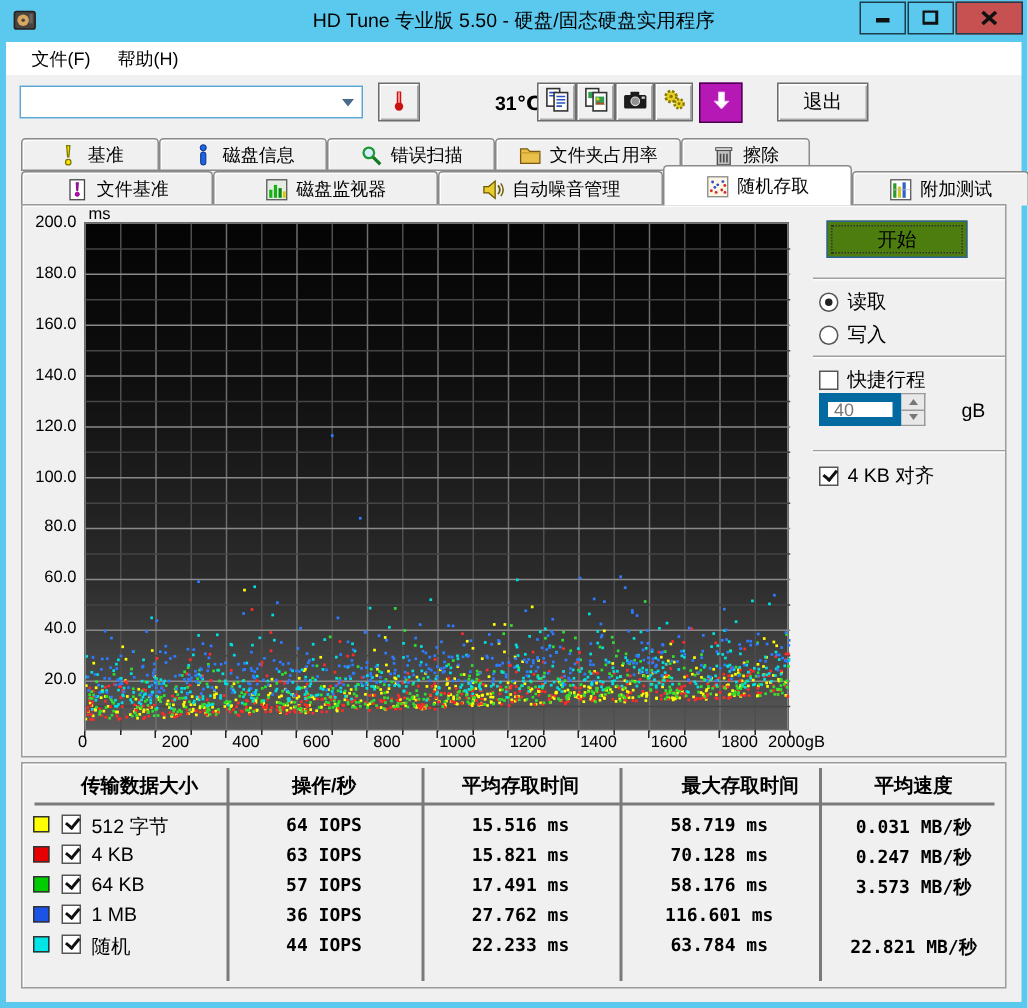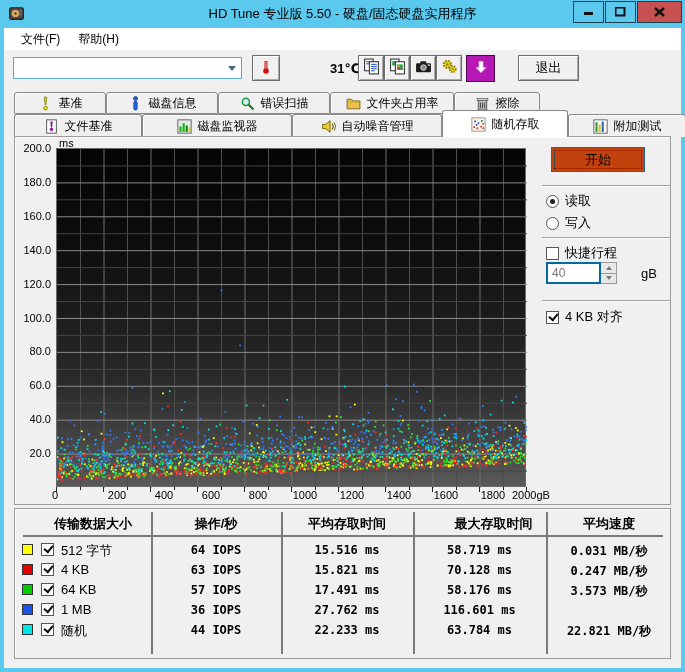--- a/index.html
+++ b/index.html
@@ -51,28 +51,28 @@
   .ms-label { position:absolute; left:44px; top:0px; font-size:11px; }
   .ylabels { position:absolute; left:0; top:11px; width:38px; height:339px; }
   .ylabels div { position:absolute; right:2px; font-size:11px; }
   .xlabels { position:absolute; left:41px; top:352px; width:500px; height:14px; }
   .xlabels div { position:absolute; font-size:11px; }
   .xticks { position:absolute; left:41px; top:350px; width:471px; height:5px; }
   .xticks div { position:absolute; width:1px; background:#222; }
 
   
   .rc-sep { position:absolute; left:527px; width:128px; height:2px; border-top:1px solid #a0a0a0; border-bottom:1px solid #fdfdfd; }
-  .start-btn { position:absolute; left:536px; top:10px; width:94px; height:25px; background:#c2410c; border:1px solid #2a6496; outline:1px dotted #333; outline-offset:-4px; display:flex; align-items:center; justify-content:center; font-size:13px; }
+  .start-btn { position:absolute; left:536px; top:10px; width:94px; height:25px; background:#4d7c0f; border:1px solid #2a6496; outline:1px dotted #333; outline-offset:-4px; display:flex; align-items:center; justify-content:center; font-size:13px; }
   .radio-row, .check-row { position:absolute; left:531px; display:flex; align-items:center; gap:6px; font-size:13px; }
   .radio { width:13px; height:13px; border-radius:50%; background:#fff; border:1px solid #555; position:relative; }
   .radio.sel::after { content:""; position:absolute; left:3px; top:3px; width:5px; height:5px; border-radius:50%; background:#222; }
   .cbox { width:13px; height:13px; background:#fff; border:1px solid #555; position:relative; }
   .cbox.on::after { content:""; position:absolute; left:2px; top:1px; width:7px; height:4px; border-left:2px solid #111; border-bottom:2px solid #111; transform:rotate(-50deg); }
   .spin-wrap { position:absolute; left:531px; top:125px; display:flex; align-items:center; }
-  .spin-box { width:55px; height:22px; background:#fff; border:2px solid #0369a1; color:#777; display:flex; align-items:center; padding-left:4px; font-size:12px; }
+  .spin-box { width:55px; height:22px; background:#fff; border:6px solid #0369a1; color:#777; display:flex; align-items:center; padding-left:4px; font-size:12px; }
   .spin-btns { width:16px; height:22px; display:flex; flex-direction:column; border:1px solid #9a9a9a; border-left:none; }
   .spin-btns .sb { flex:1; background:#e8e8e8; display:flex; align-items:center; justify-content:center; }
   .spin-btns .sb + .sb { border-top:1px solid #9a9a9a; }
   .tri-up { width:0; height:0; border-left:3px solid transparent; border-right:3px solid transparent; border-bottom:4px solid #777; }
   .tri-dn { width:0; height:0; border-left:3px solid transparent; border-right:3px solid transparent; border-top:4px solid #777; }
   .gb-label { margin-left:24px; font-size:13px; }
 
   
   .table-panel { position:absolute; left:10px; top:458px; width:657px; height:151px; background:#f0f0f0; border:1px solid #9c9c9c; box-shadow:inset 1px 1px 0 #fdfdfd; }
   .th { position:absolute; top:6px; font-weight:bold; font-size:13px; text-align:center; }

